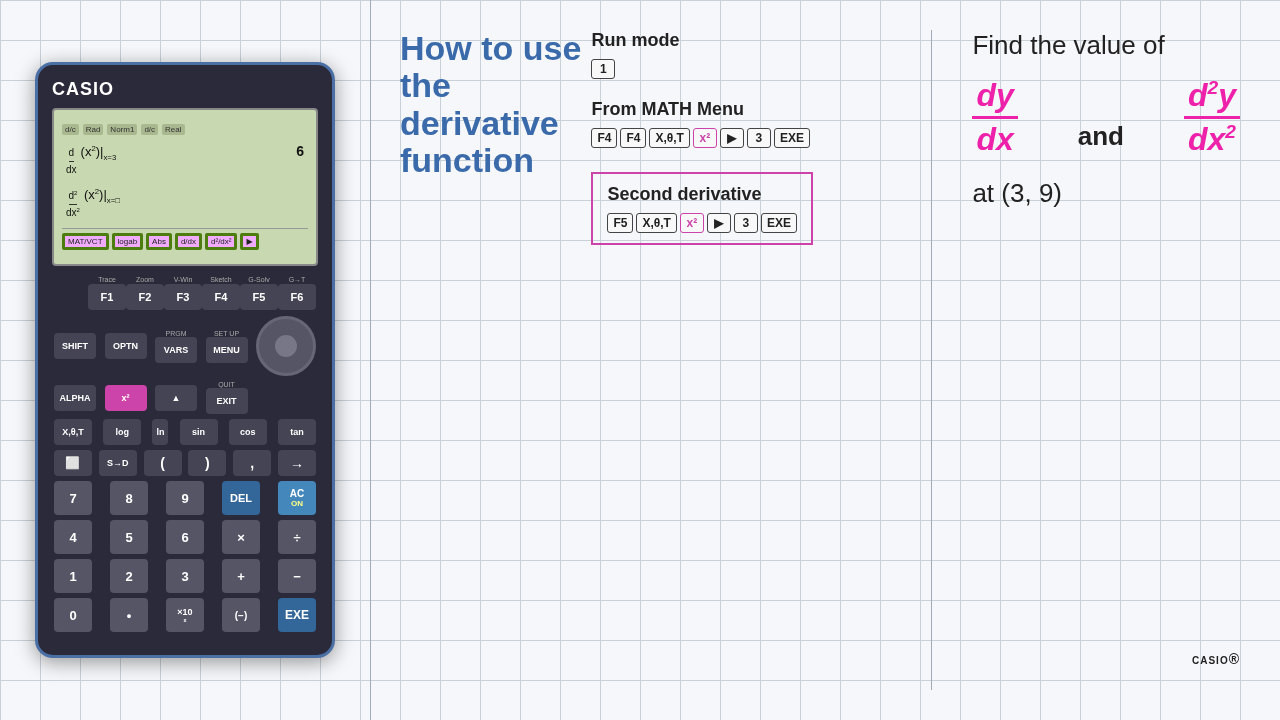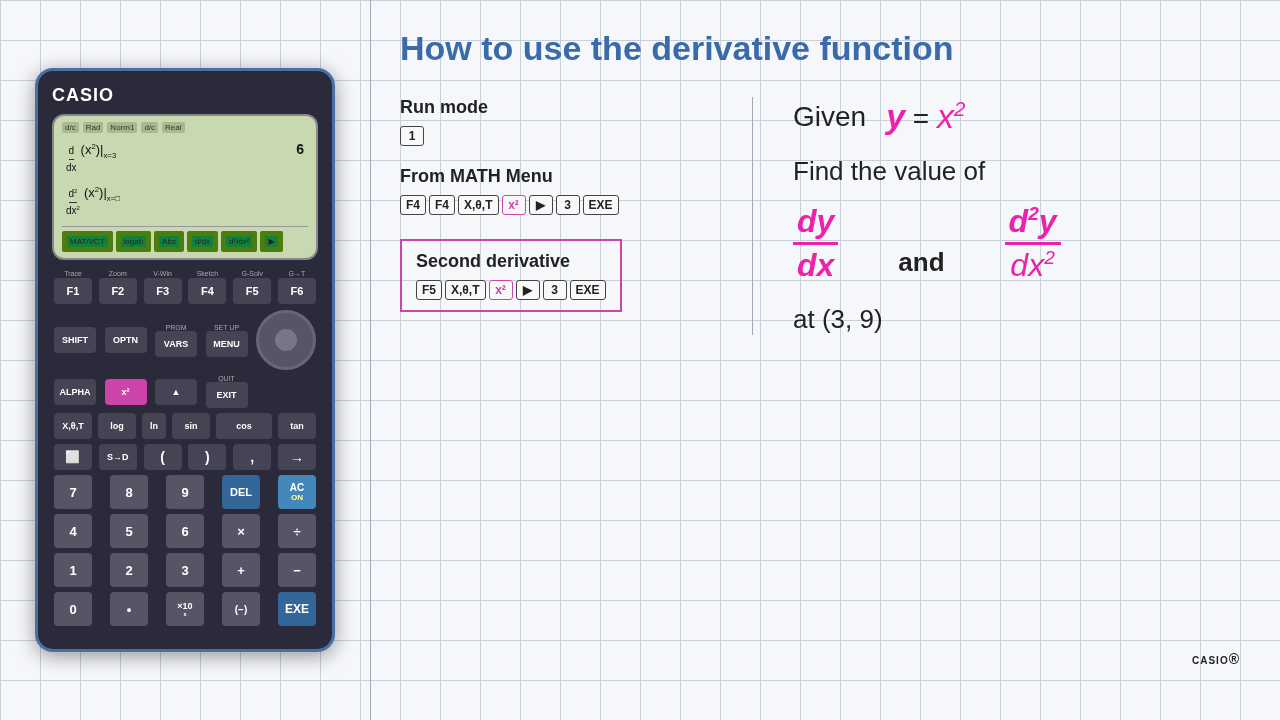--- a/index.html
+++ b/index.html
@@ -49,22 +49,22 @@
       color: white;
       font-size: 18px;
       font-weight: bold;
       margin-bottom: 8px;
       letter-spacing: 1px;
     }
 
     
     .calc-screen {
       background: #c8d8b0;
-      border-radius: 12px;
-      padding: 6px 8px;
+      border-radius: 4px;
+      padding: 14px 8px;
       margin-bottom: 10px;
       border: 2px solid #888;
       min-height: 140px;
     }
 
     .screen-status {
       display: flex;
       gap: 4px;
       margin-bottom: 4px;
       font-size: 9px;
@@ -89,35 +89,35 @@
       display: flex;
       gap: 3px;
       margin-top: 6px;
       border-top: 1px solid #999;
       padding-top: 4px;
     }
 
     .menu-item {
       font-size: 8px;
       color: #222;
-      border: 5px solid #4d7c0f;
+      border: 3px solid #4d7c0f;
       padding: 1px 3px;
       border-radius: 2px;
-      background: #15803d;
+      background: #f0abfc;
     }
 
     .menu-play {
       font-size: 8px;
       padding: 1px 3px;
     }
 
     
     .fn-row {
       display: flex;
-      justify-content: space-between;
+      justify-content: flex-end;
       margin-bottom: 6px;
       padding: 0 2px;
     }
 
     .fn-label {
       font-size: 7px;
       color: #aaa;
       text-align: center;
       margin-bottom: 1px;
     }
@@ -234,21 +234,21 @@
       background: #555566;
       font-size: 10px;
     }
 
     
     .right-panel {
       position: relative;
       flex: 1;
       padding: 30px 40px 30px 30px;
       display: flex;
-      flex-direction: column;
+      flex-direction: row;
     }
 
     .divider {
       position: absolute;
       left: 0;
       top: 0;
       bottom: 0;
       width: 1px;
       background: #a0aab8;
     }
@@ -256,21 +256,21 @@
     .page-title {
       font-size: 34px;
       font-weight: 900;
       color: #3a6aaa;
       margin-bottom: 30px;
       line-height: 1.1;
     }
 
     .content-area {
       display: flex;
-      gap: 12px;
+      gap: 0;
     }
 
     .instructions {
       width: 340px;
       padding-right: 20px;
     }
 
     .instr-section {
       margin-bottom: 20px;
     }
@@ -516,23 +516,23 @@
       <div style="display:flex; flex-direction:column; width:42px;">
         <div style="font-size:7px;color:#aaa;text-align:center;">QUIT</div>
         <button class="ctrl-btn">EXIT</button>
       </div>
       <div style="width:60px;"></div>
     </div>
 
     <div class="ctrl-row" style="margin-top:2px;">
       <button class="ctrl-btn" style="width:38px;font-size:9px;">X,θ,T</button>
       <button class="ctrl-btn" style="width:38px;">log</button>
-      <button class="ctrl-btn" style="width:24px;">ln</button>
+      <button class="ctrl-btn" style="width:16px;">ln</button>
       <button class="ctrl-btn" style="width:38px;">sin</button>
-      <button class="ctrl-btn" style="width:56px;">cos</button>
+      <button class="ctrl-btn" style="width:38px;">cos</button>
       <button class="ctrl-btn" style="width:38px;">tan</button>
     </div>
 
     <div class="ctrl-row">
       <button class="ctrl-btn" style="width:38px;font-size:12px;">⬜</button>
       <button class="ctrl-btn" style="width:38px;font-size:9px;">S→D</button>
       <button class="ctrl-btn" style="width:38px;font-size:14px;">(</button>
       <button class="ctrl-btn" style="width:38px;font-size:14px;">)</button>
       <button class="ctrl-btn" style="width:38px;font-size:14px;">,</button>
       <button class="ctrl-btn" style="width:38px;font-size:14px;">→</button>
@@ -611,49 +611,41 @@
           <span class="key-box">▶</span>
           <span class="key-box">3</span>
           <span class="key-box">EXE</span>
         </div>
       </div>
 
     </div>
 
     <div class="math-panel">
 
-      <div class="math-given">
-        <span>Given</span>
-        <span style="margin-left:10px;">
-          <span class="math-pink" style="font-size:34px; font-weight:bold;">y</span>
-          <span style="font-size:28px;"> = </span>
-          <span class="math-pink" style="font-size:34px; font-style:italic;">x<sup>2</sup></span>
-        </span>
-      </div>
 
       <div class="math-find">Find the value of</div>
 
       <div class="math-fracs">
         <div class="frac">
           <div class="frac-num">
             <span style="font-weight:bold; font-style:italic;">dy</span>
           </div>
           <div class="frac-den">
             <span style="font-weight:bold; font-style:italic;">dx</span>
           </div>
         </div>
 
         <div class="frac-and" style="margin-bottom:6px;font-weight:bold;">and</div>
 
         <div class="frac">
           <div class="frac-num">
             <span style="font-weight:bold; font-style:italic;">d<sup>2</sup>y</span>
           </div>
           <div class="frac-den">
-            <span style="font-weight:normal; font-style:italic;">dx<sup>2</sup></span>
+            <span style="font-weight:bold; font-style:italic;">dx<sup>2</sup></span>
           </div>
         </div>
       </div>
 
       <div class="math-at">at (3, 9)</div>
 
     </div>
 
   </div>
 

